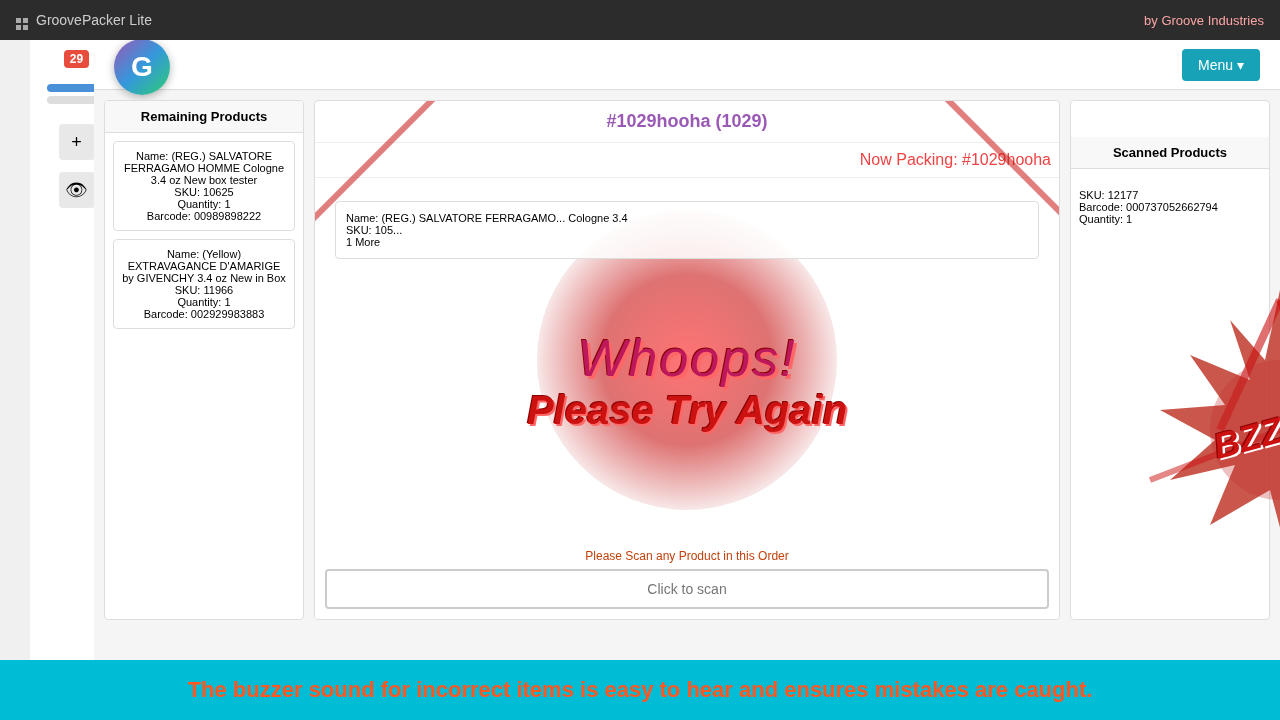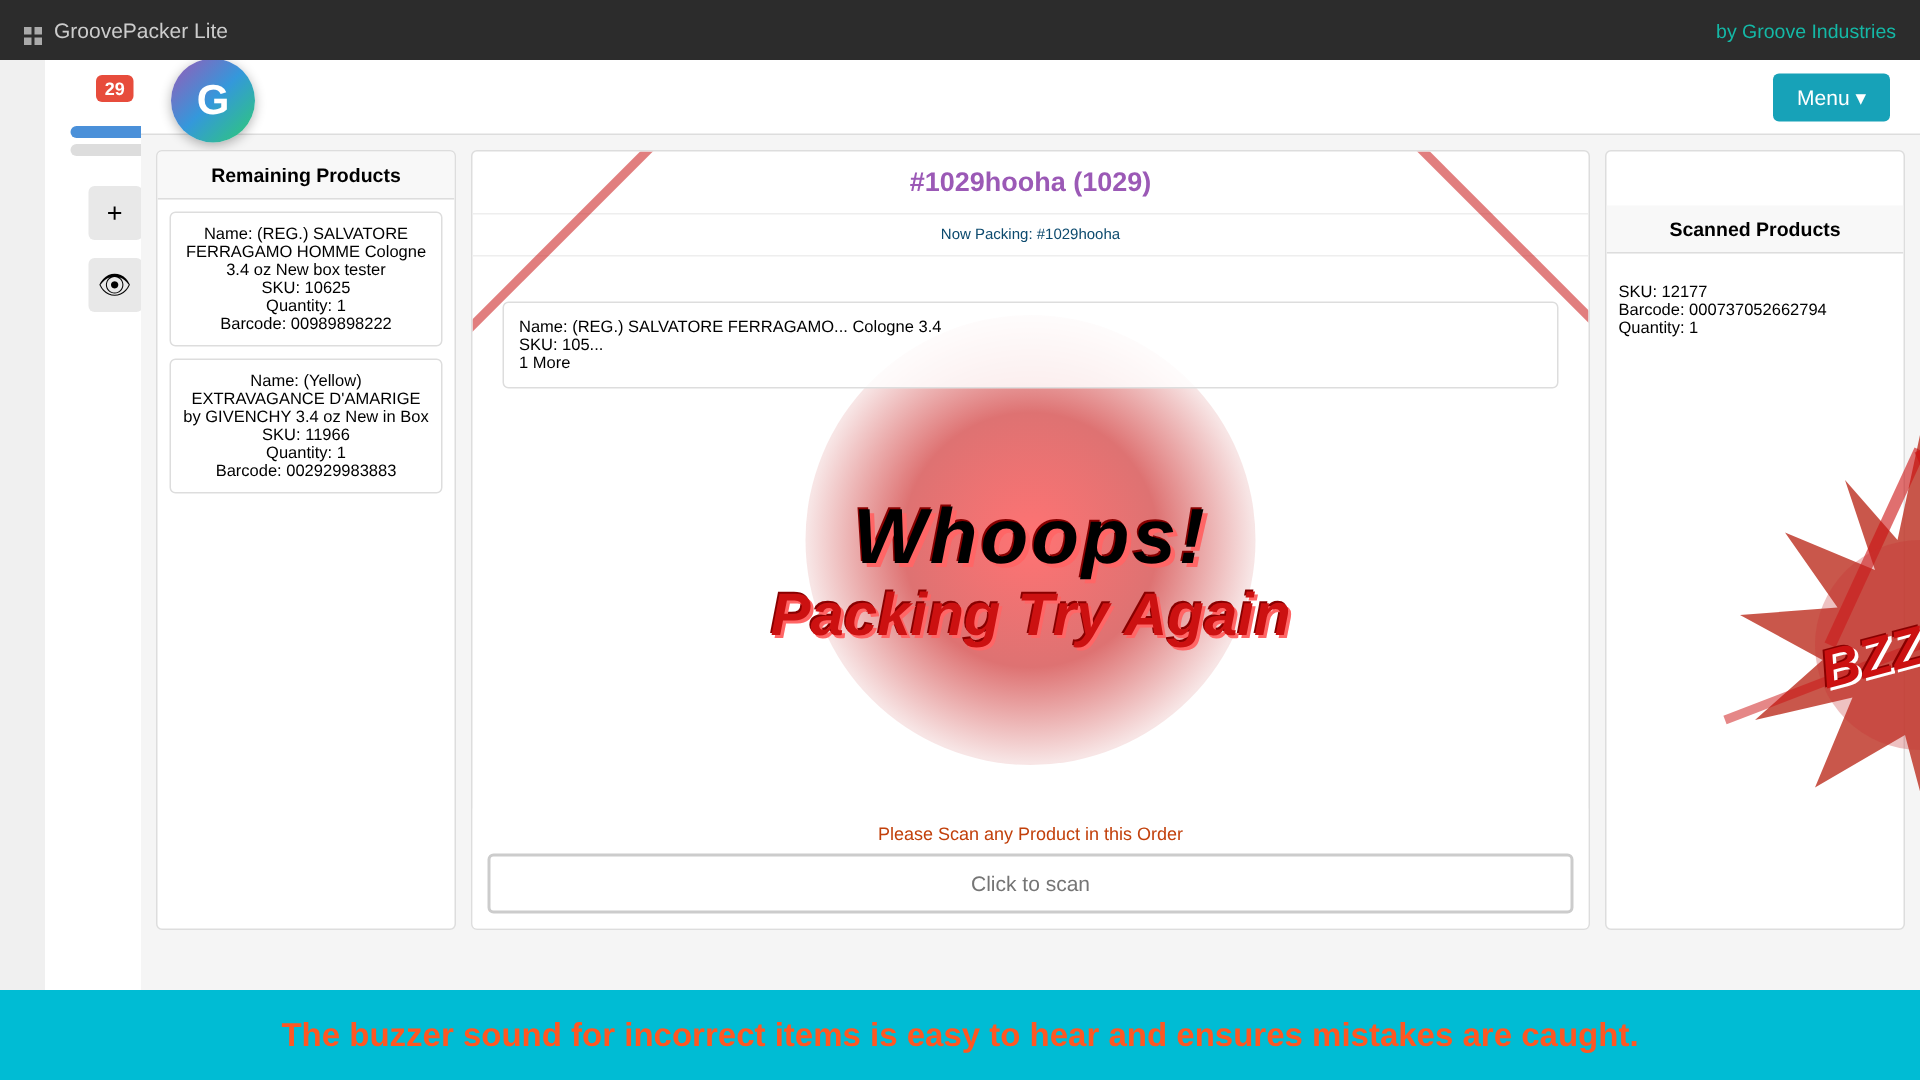--- a/index.html
+++ b/index.html
@@ -10,21 +10,21 @@
       background: #2c2c2c;
       height: 40px;
       display: flex;
       align-items: center;
       justify-content: space-between;
       padding: 0 16px;
       position: relative;
       z-index: 10;
     }
     .topbar-left { display: flex; align-items: center; gap: 8px; color: #ccc; font-size: 14px; }
-    .topbar-right { color: #14b8a6; font-size: 13px; margin-left: 23px; }
+    .topbar-right { color: #fca5a5; font-size: 13px; margin-left: 23px; }
 
     
     .sidebar {
       position: absolute;
       left: 0; top: 40px;
       width: 94px;
       height: 640px;
       background: #fff;
       border-right: 1px solid #ddd;
       display: flex;
@@ -160,24 +160,24 @@
     
     .order-title {
       text-align: center;
       color: #9b59b6;
       font-size: 18px;
       font-weight: bold;
       padding: 10px;
       border-bottom: 1px solid #eee;
     }
     .now-packing {
-      text-align: center;
-      font-size: 10px;
-      padding: 8px;
-      color: #0c4a6e;
+      text-align: right;
+      font-size: 16px;
+      padding: 8px;
+      color: #ef4444;
       border-bottom: 1px solid #eee;
     }
 
     
     .error-overlay {
       position: absolute;
       top: 0; left: 0; right: 0; bottom: 0;
       display: flex;
       flex-direction: column;
       align-items: center;
@@ -187,22 +187,22 @@
 
     
     .whoops-text {
       position: relative;
       z-index: 20;
       text-align: center;
       margin-top: 40px;
     }
     .whoops-line1 {
       font-size: 52px;
-      font-weight: 700;
-      color: #000000;
+      font-weight: 400;
+      color: #be185d;
       font-style: italic;
       text-shadow: 3px 3px 0 #ff6666, -1px -1px 0 #880000;
       font-family: Impact, Arial Black, sans-serif;
       letter-spacing: 2px;
     }
     .whoops-line2 {
       font-size: 40px;
       font-weight: 900;
       color: #cc1111;
       font-style: italic;
@@ -381,21 +381,21 @@
         <div style="position:absolute;width:6px;height:200%;background:rgba(200,20,20,0.55);top:-50%;left:50%;transform:rotate(45deg);transform-origin:top center;"></div>
 
         <div style="position:absolute;width:6px;height:200%;background:rgba(200,20,20,0.55);top:-50%;left:50%;transform:rotate(-45deg);transform-origin:top center;"></div>
       </div>
 
       <div class="red-glow"></div>
 
       <div class="error-overlay">
         <div class="whoops-text">
           <div class="whoops-line1">Whoops!</div>
-          <div class="whoops-line2">Packing Try Again</div>
+          <div class="whoops-line2">Please Try Again</div>
         </div>
       </div>
 
       <div class="scan-area">
         <div class="scan-hint">Please Scan any Product in this Order</div>
         <input class="scan-input" type="text" placeholder="Click to scan" style="">
       </div>
 
     </div>
 

